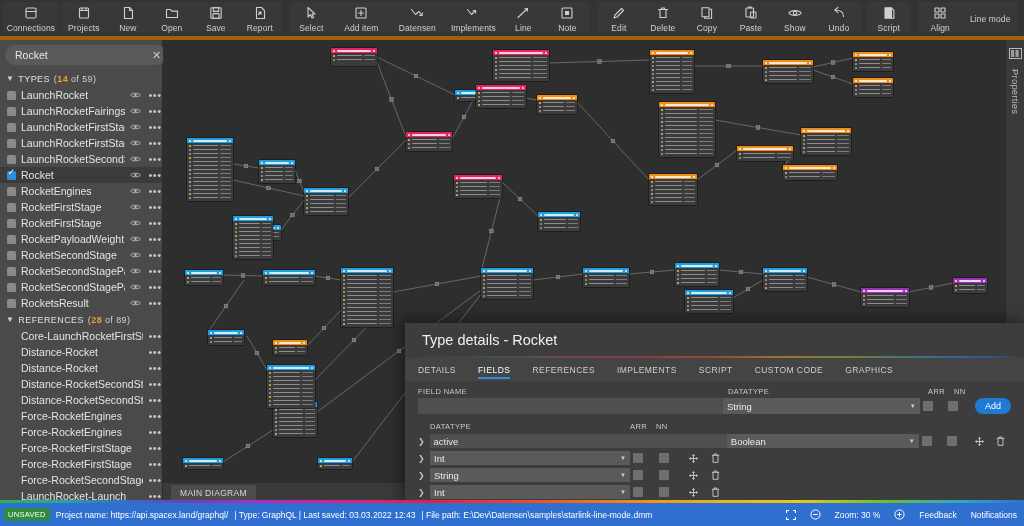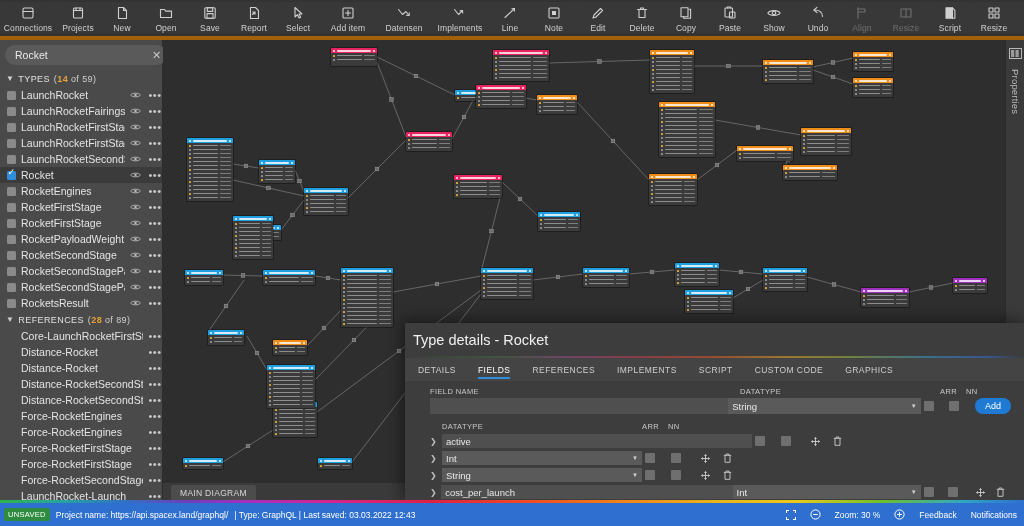--- a/index.html
+++ b/index.html
@@ -156,38 +156,38 @@
   .status .sbtn { display: flex; align-items: center; gap: 3px; padding: 0 7px; height: 23px; cursor: pointer; }
   .status .ic { display: flex; align-items: center; }
 
   
   .dialog {
     position: absolute; left: 405px; top: 323px; width: 619px; height: 181px;
     background: #3d3d3d; box-shadow: -3px -3px 14px rgba(0,0,0,.45);
     display: flex; flex-direction: column; overflow: hidden;
   }
   .dlg-title {
-    height: 33px; display: flex; align-items: center; padding-left: 8px;
+    height: 33px; display: flex; align-items: center; padding-left: 17px;
     font-size: 14.5px; color: #f0f0f0; background: #3d3d3d;
   }
   .dlg-tabs {
     height: 23px; display: flex; align-items: stretch; background: #444444;
     padding-left: 13px; gap: 0;
   }
   .dlg-tabs .tb {
     display: flex; align-items: center; padding: 0 11px 0 0; margin-right: 11px;
     font-size: 8.5px; letter-spacing: .45px; color: #cfcfcf; cursor: pointer;
     position: relative;
   }
   .dlg-tabs .tb.act { color: #ffffff; }
   .dlg-tabs .tb.act::after {
     content: ""; position: absolute; left: 0; right: 11px; bottom: 2px;
     height: 2px; background: #2f8ddb;
   }
-  .dlg-body { flex: 1; background: #3d3d3d; overflow: hidden; padding-left: 12px; }
+  .dlg-body { flex: 1; background: #3d3d3d; overflow: hidden; }
 
   .addrow-wrap { background: #3d3d3d; padding: 6px 13px 5px 13px; }
   .hdr-line { display: flex; font-size: 7.5px; color: #c9c9c9; letter-spacing: .4px; margin-bottom: 2px; }
   .c-name { width: 310px; }
   .c-type { width: 200px; }
   .c-arr  { width: 26px; text-align: left; }
   .c-nn   { width: 26px; text-align: left; }
 
   .addrow { display: flex; align-items: center; }
   .inp-name {
@@ -410,40 +410,20 @@
       <span class="ic">
             <svg width="16" height="16" viewBox="0 0 16 16" fill="none" stroke="#cfcfcf" stroke-width="1.1" stroke-linecap="round" stroke-linejoin="round">
               <path d="M12.5,11.5 C12.5,7 9.5,5 4,5"></path>
               <path d="M4,5 l3,-2.6 M4,5 l3,2.6"></path>
             </svg>
           </span>
       <span class="lb">Undo</span>
     </div>
       </div>
       <div class="tspacer"></div>
-      <div class="tgroup">
-        <div class="tbtn disabled">
-      <span class="ic">
-            <svg width="16" height="16" viewBox="0 0 16 16" fill="none" stroke="#6e6e6e" stroke-width="1.1" stroke-linecap="round" stroke-linejoin="round">
-              <path d="M4,2.8 v10.4"></path>
-              <path d="M4,4 h7 v3 h-7"></path>
-            </svg>
-          </span>
-      <span class="lb">Align</span>
-    </div>
-        <div class="tbtn disabled">
-      <span class="ic">
-            <svg width="16" height="16" viewBox="0 0 16 16" fill="none" stroke="#6e6e6e" stroke-width="1.1" stroke-linecap="round" stroke-linejoin="round">
-              <rect x="3" y="4" width="10" height="8"></rect>
-              <line x1="8" y1="4" x2="8" y2="12"></line>
-            </svg>
-          </span>
-      <span class="lb">Resize</span>
-    </div>
-      </div>
       <div class="tspacer"></div>
       <div class="tgroup">
         <div class="tbtn">
       <span class="ic">
             <svg width="16" height="16" viewBox="0 0 16 16" fill="none" stroke="#cfcfcf" stroke-width="1.1" stroke-linecap="round" stroke-linejoin="round">
               <path d="M4,2.8 h6.5 v10.4 h-6.5 z" fill="#cfcfcf"></path>
               <path d="M10.5,2.8 l2.4,2.6 v7.8 h-2.4" fill="none"></path>
             </svg>
           </span>
       <span class="lb">Script</span>
@@ -453,21 +433,21 @@
       <div class="tgroup">
         <div class="tbtn">
       <span class="ic">
             <svg width="16" height="16" viewBox="0 0 16 16" fill="none" stroke="#cfcfcf" stroke-width="1.1" stroke-linecap="round" stroke-linejoin="round">
               <rect x="3" y="3" width="4" height="4"></rect>
               <rect x="9" y="3" width="4" height="4"></rect>
               <rect x="3" y="9" width="4" height="4"></rect>
               <rect x="9" y="9" width="4" height="4"></rect>
             </svg>
           </span>
-      <span class="lb">Resize</span>
+      <span class="lb">Align</span>
     </div>
         <div class="tbtn wide">
 
       <span class="lb">Line mode</span>
     </div>
       </div>
       <div class="tspacer flex"></div>
       <div class="tspacer"></div>
       <div class="tspacer"></div>
     </div>
@@ -2005,20 +1985,21 @@
       <div class="tbl-head">
         <span class="lead"></span>
         <span class="c-type">DATATYPE</span>
         <span class="c-arr">ARR</span>
         <span class="c-nn">NN</span>
       </div>
       <div id="field-rows">
           <div class="frow">
     <span class="lead">❯</span>
     <span class="fname">active</span>
+    <span class="ftype">Boolean<span class="car">▼</span></span>
     <span class="cell-arr">
               <span class="chk"></span>
             </span>
     <span class="cell-nn">
               <span class="chk"></span>
             </span>
     <span class="mv">
               <svg width="9" height="9" viewBox="0 0 9 9" fill="none" stroke="#cfcfcf" stroke-width="0.9">
                 <line x1="4.5" y1="0.5" x2="4.5" y2="8.5"></line>
                 <line x1="0.5" y1="4.5" x2="8.5" y2="4.5"></line>
@@ -2076,21 +2057,20 @@
     <span class="tr">
               <svg width="9" height="10" viewBox="0 0 9 10" fill="none" stroke="#cfcfcf" stroke-width="0.9">
                 <path d="M0.8,2.3 h7.4"></path>
                 <path d="M2,2.3 v7 h5 v-7"></path>
                 <path d="M3.2,2.3 v-1.3 h2.6 v1.3"></path>
               </svg>
             </span>
   </div>
           <div class="frow">
     <span class="lead">❯</span>
-    <span class="fname">cost_per_launch</span>
     <span class="ftype">Int<span class="car">▼</span></span>
     <span class="cell-arr">
               <span class="chk"></span>
             </span>
     <span class="cell-nn">
               <span class="chk"></span>
             </span>
     <span class="mv">
               <svg width="9" height="9" viewBox="0 0 9 9" fill="none" stroke="#cfcfcf" stroke-width="0.9">
                 <line x1="4.5" y1="0.5" x2="4.5" y2="8.5"></line>
@@ -2115,20 +2095,21 @@
         </div>
     </div>
   </div>
 
   <div class="rainbow-bottom"></div>
 
   <div class="status">
     <span class="pill">UNSAVED</span>
     <span class="seg">Project name: https://api.spacex.land/graphql/</span>
     <span class="seg">| Type: GraphQL | Last saved: 03.03.2022 12:43</span>
+    <span class="seg">| File path: E:\Dev\Datensen\samples\starlink-line-mode.dmm</span>
     <span class="spacer"></span>
     <span class="sbtn">
       <span class="ic">
         <svg width="10" height="10" viewBox="0 0 10 10">
           <path d="M0.5,3 L0.5,0.5 L3,0.5 M7,0.5 L9.5,0.5 L9.5,3 M9.5,7 L9.5,9.5 L7,9.5 M3,9.5 L0.5,9.5 L0.5,7" fill="none" stroke="#fff" stroke-width="1.1"></path>
         </svg>
       </span>
     </span>
     <span class="sbtn">
       <span class="ic">

